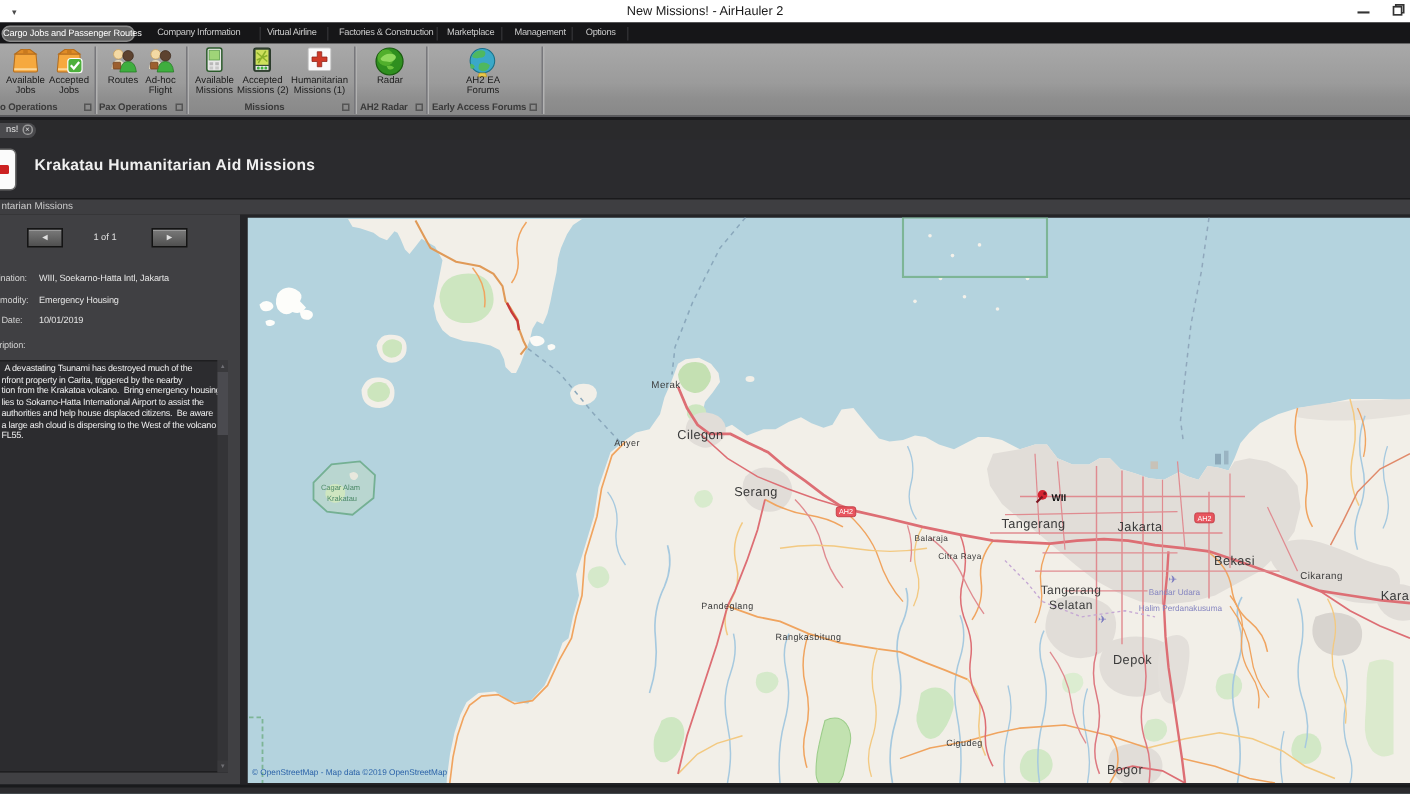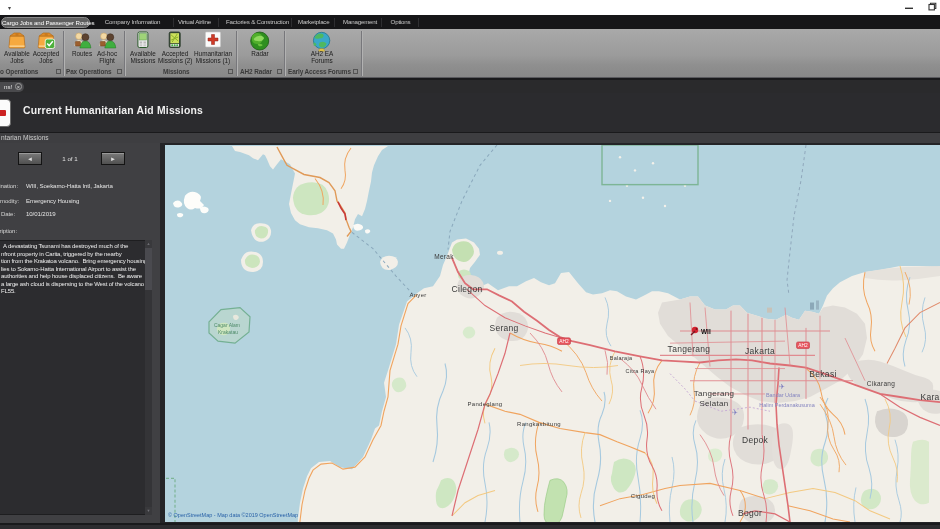--- a/index.html
+++ b/index.html
@@ -40,20 +40,21 @@
 .dline{position:absolute;font-size:6px;letter-spacing:-0.15px;color:#efefef;white-space:pre;}
 #vsb{position:absolute;left:145px;top:97px;width:7px;height:275px;background:#343437;}
 #map{position:absolute;left:165px;top:2px;width:775px;height:377px;}
 #statusbar{left:0;top:523px;width:940px;height:6px;background:#2c2c2f;border-top:2px solid #191a1c;}
 </style>
 </head>
 <body>
 <div id="win">
   <div class="abs" id="titlebar">
     <div class="abs" id="qat">▾</div>
+    <div class="abs" id="title">New Missions! - AirHauler 2</div>
     <svg class="abs" style="left:900px;top:0;width:40px;height:15px" viewBox="0 0 40 15">
       <rect x="5" y="7.6" width="8" height="1.4" fill="#333"></rect>
       <rect x="29" y="4.5" width="5.4" height="5.4" fill="none" stroke="#333" stroke-width="1.1"></rect>
       <path d="M30.5 4.5 v-1.3 h5.3 v5.3 h-1.3" fill="none" stroke="#333" stroke-width="1.1"></path>
     </svg>
   </div>
   <div class="abs" id="tabbar">
     <div id="tabsel">Cargo Jobs and Passenger Routes</div>
     <div class="rtab" style="left:104px;width:57px;">Company Information</div>
     <div class="rtab" style="left:178px;width:30px;">Virtual Airline</div>
@@ -173,21 +174,21 @@
       <span style="position:absolute;left:33px;top:1.2px;width:6.5px;height:6.5px;border:1px solid #9a9a9a;border-radius:50%;font-size:5.5px;line-height:6px;text-align:center;color:#ddd;">×</span>
     </div>
   </div>
   <div class="abs" id="header">
     <div id="hicon">
       <svg style="position:absolute;left:0;top:0;width:26px;height:26px" viewBox="0 0 26 26">
         <rect x="10" y="4" width="6" height="18" rx="1" fill="#cc2222"></rect>
         <rect x="4" y="10" width="18" height="6" rx="1" fill="#cc2222"></rect>
       </svg>
     </div>
-    <div id="htitle">Current Humanitarian Aid Missions</div>
+    <div id="htitle">Krakatau Humanitarian Aid Missions</div>
   </div>
   <div class="abs" id="grpbar">
       <span style="position:absolute;left:1px;">ntarian Missions</span>
     </div>
   <div class="abs" id="content">
     <div id="lpanel">
       <div class="navbtn" style="left:18px;top:9px;">◄</div>
       <div class="navbtn" style="left:101px;top:9px;">►</div>
       <div style="position:absolute;left:55px;top:12px;width:30px;text-align:center;font-size:6.2px;color:#e0e0e0;">1 of 1</div>
       <div class="fl" style="right:142px;top:39px;">Destination:</div>

